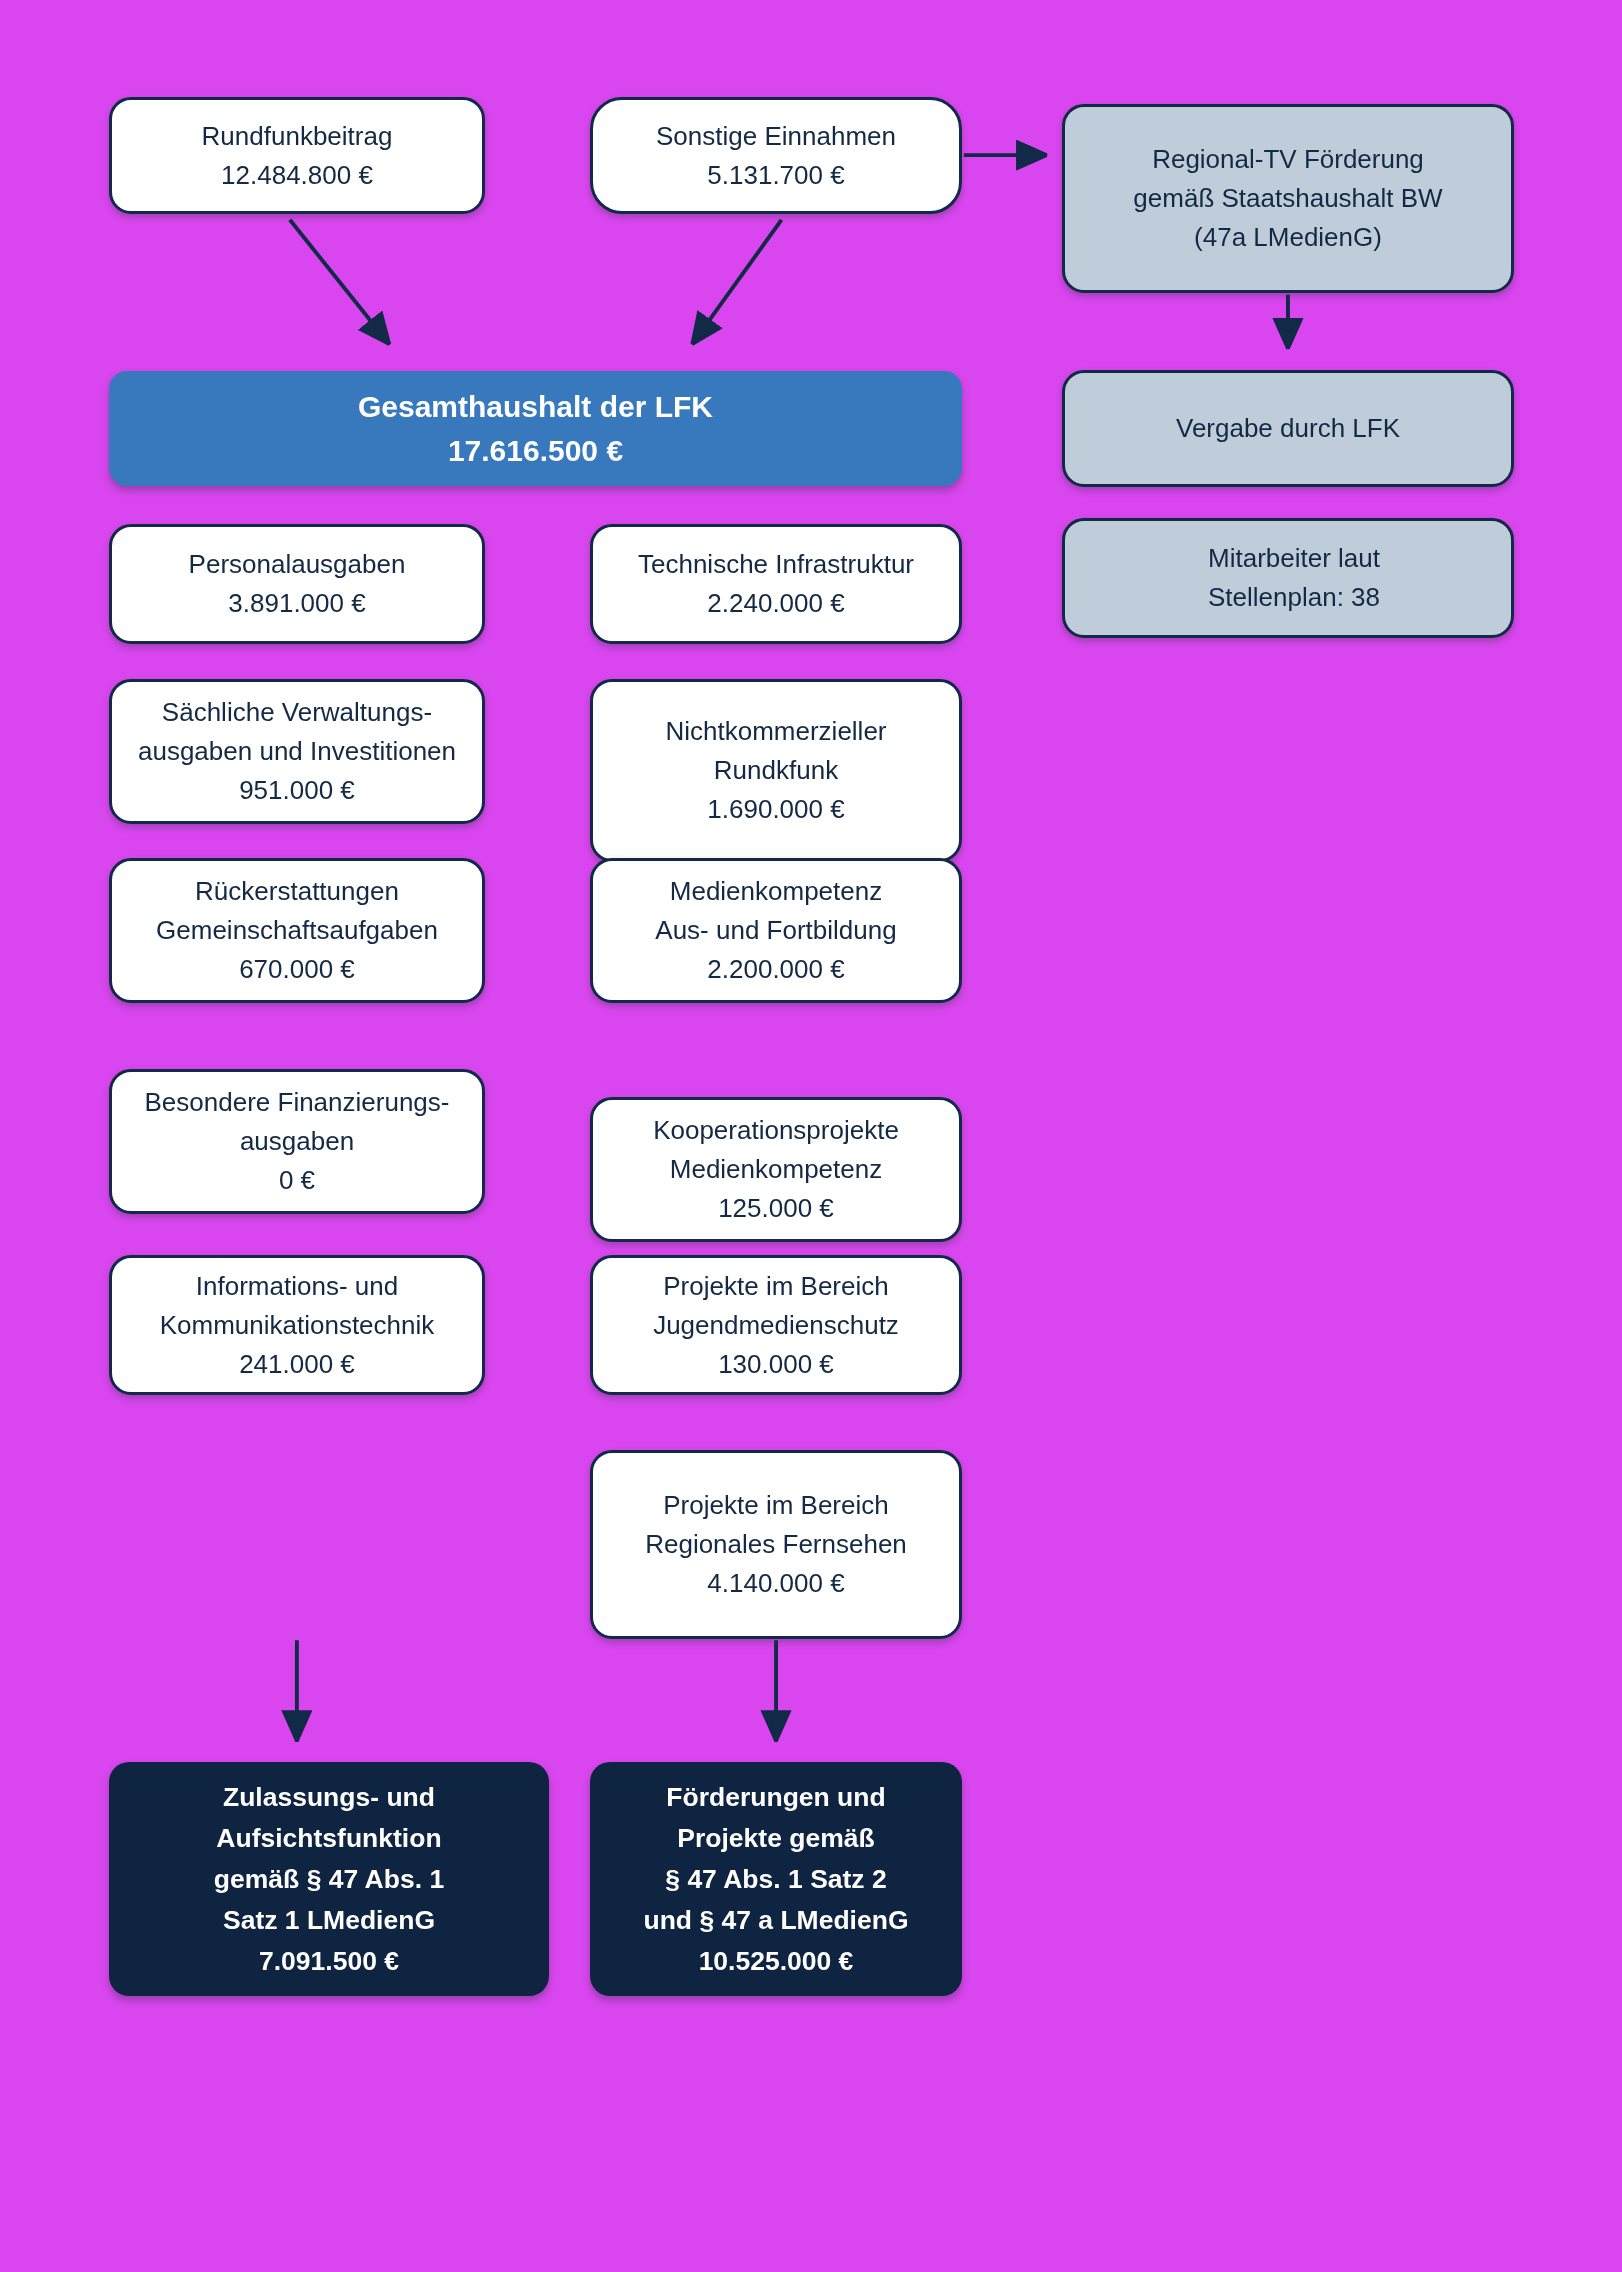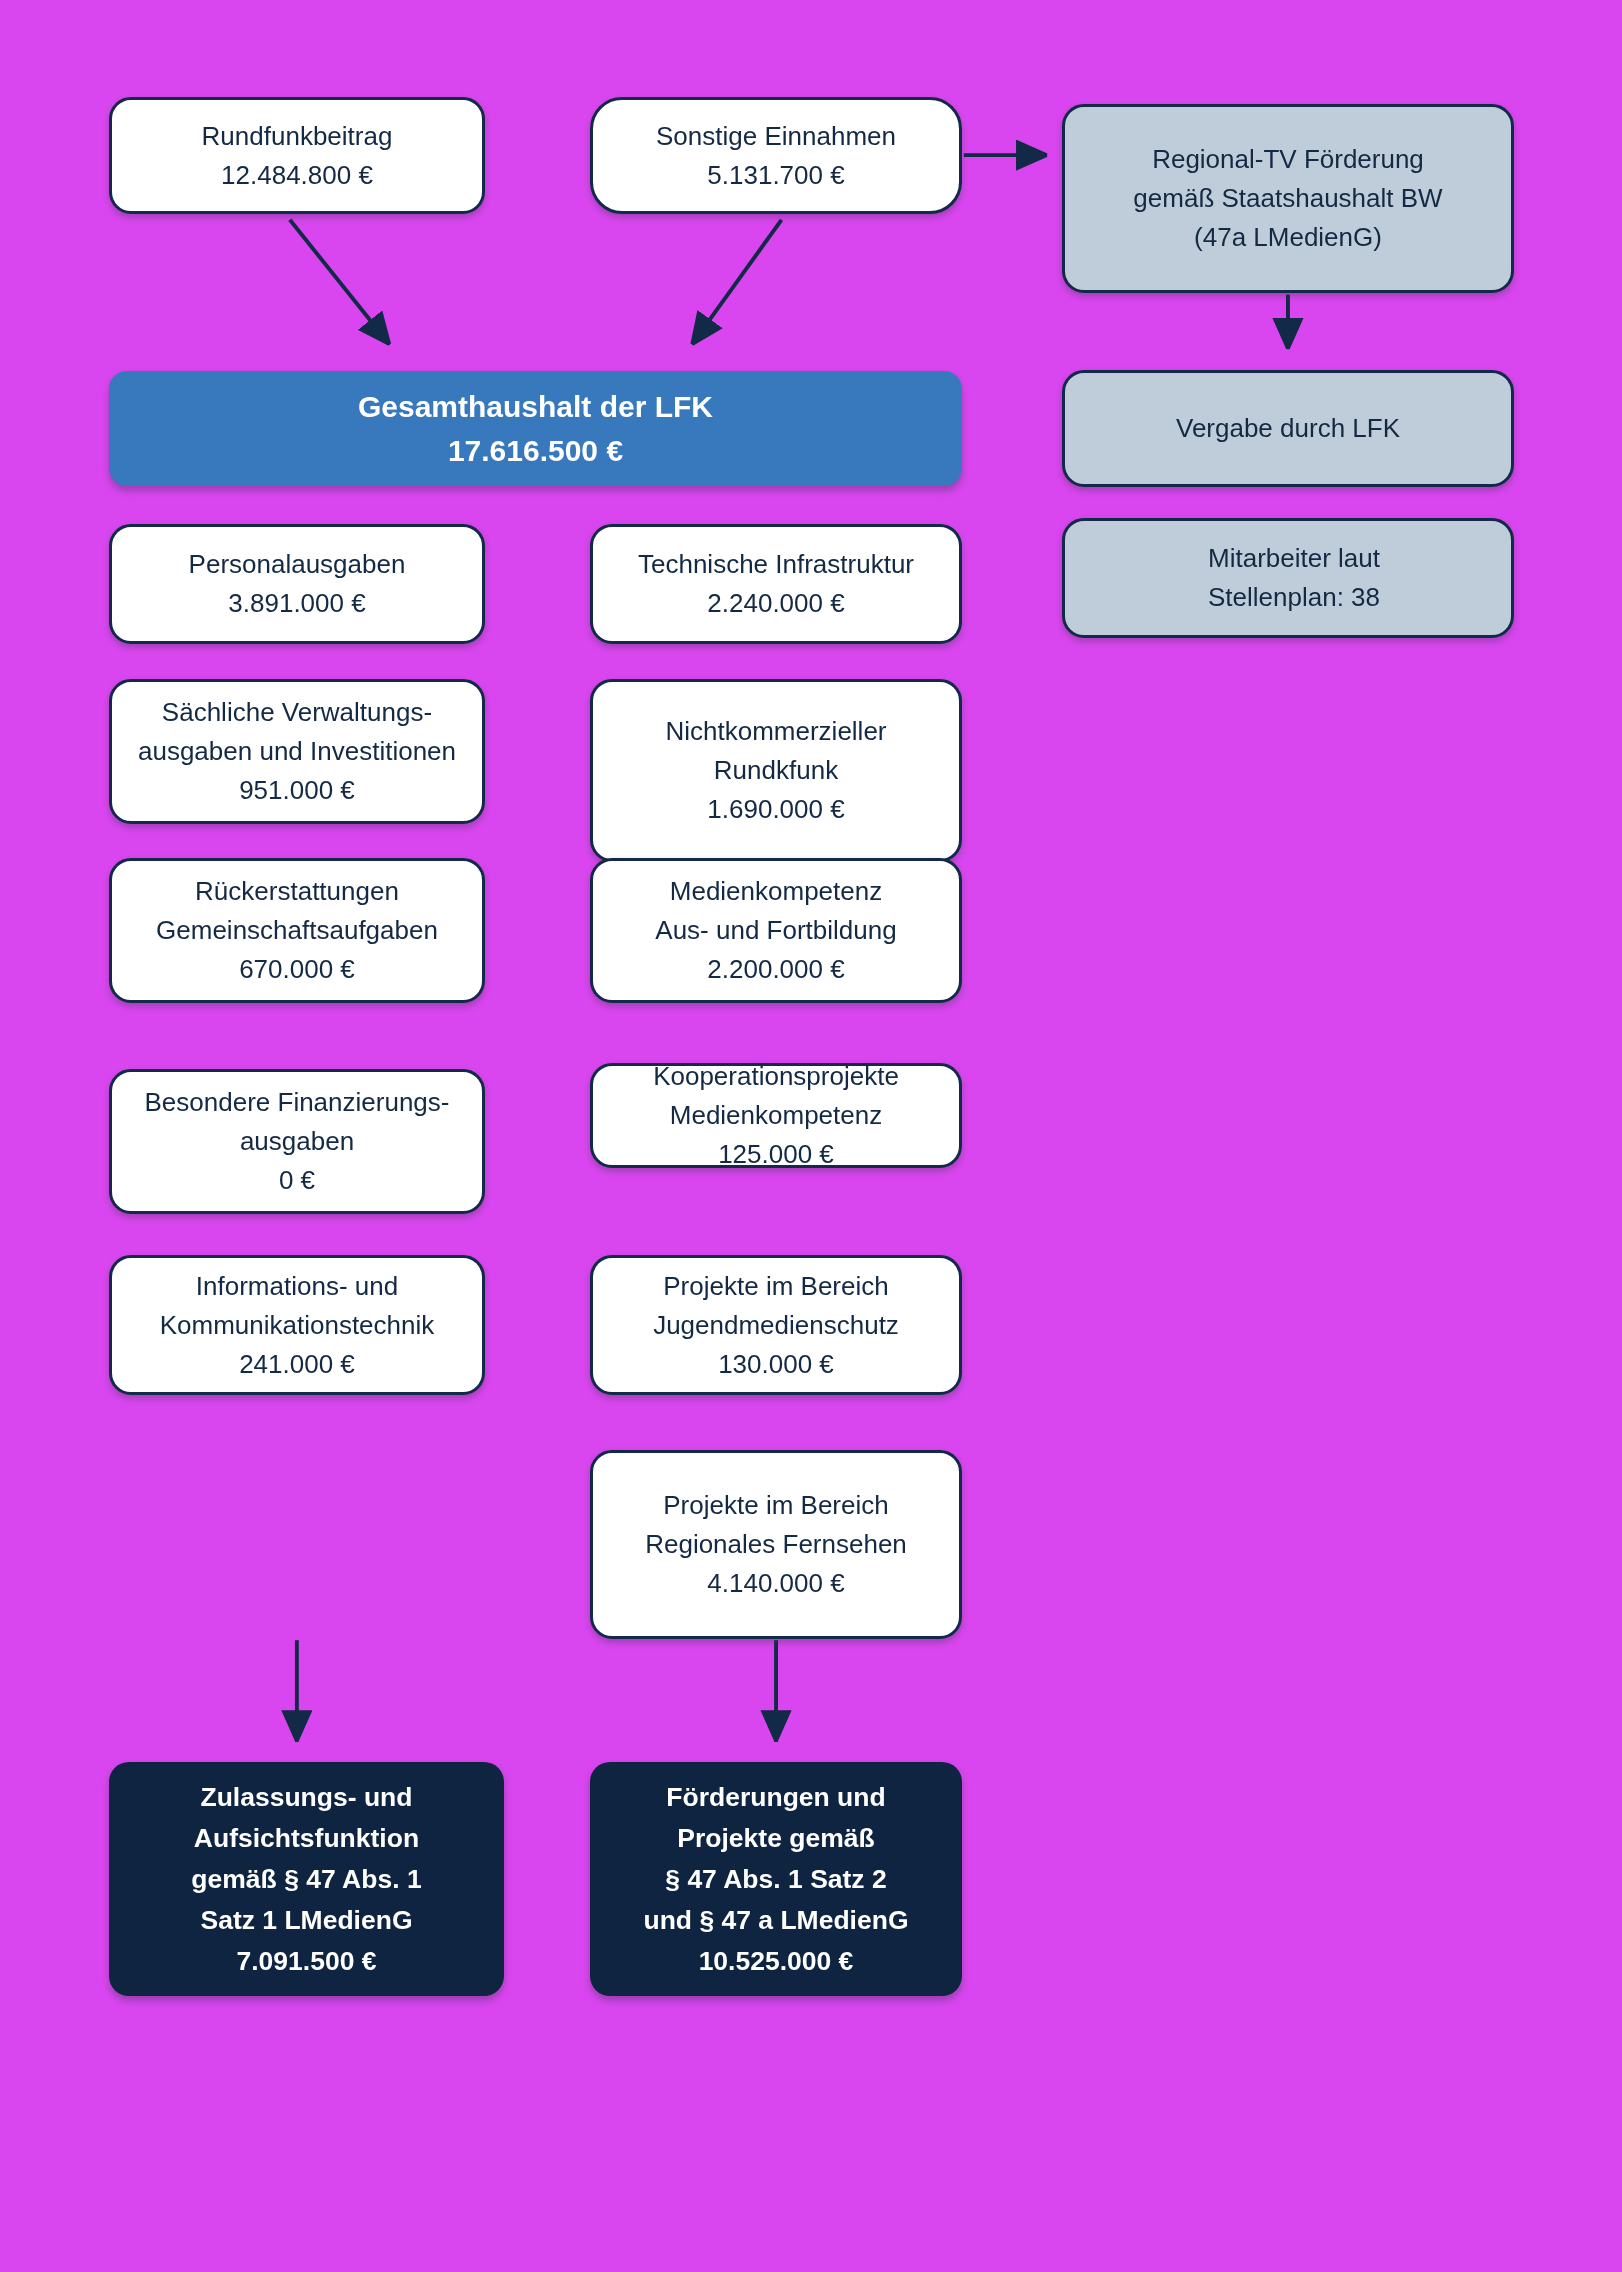--- a/index.html
+++ b/index.html
@@ -151,39 +151,39 @@
 Rundkfunk
 1.690.000 €</div>
   </div>
 
   <div class="box white" style="left:590px; top:858px; width:372px; height:145px;">
     <div class="label">Medienkompetenz
 Aus- und Fortbildung
 2.200.000 €</div>
   </div>
 
-  <div class="box white" style="left:590px; top:1063px; width:372px; height:105px;">
+  <div class="box white" style="left:590px; top:1097px; width:372px; height:145px;">
     <div class="label">Kooperationsprojekte
 Medienkompetenz
 125.000 €</div>
   </div>
 
   <div class="box white" style="left:590px; top:1255px; width:372px; height:140px;">
     <div class="label">Projekte im Bereich
 Jugendmedienschutz
 130.000 €</div>
   </div>
 
   <div class="box white" style="left:590px; top:1450px; width:372px; height:189px;">
     <div class="label">Projekte im Bereich
 Regionales Fernsehen
 4.140.000 €</div>
   </div>
 
-  <div class="box dark" style="left:109px; top:1762px; width:395px; height:234px;">
+  <div class="box dark" style="left:109px; top:1762px; width:440px; height:234px;">
     <div class="label">Zulassungs- und
 Aufsichtsfunktion
 gemäß § 47 Abs. 1
 Satz 1 LMedienG
 7.091.500 €</div>
   </div>
 
   <div class="box dark" style="left:590px; top:1762px; width:372px; height:234px;">
     <div class="label">Förderungen und
 Projekte gemäß

